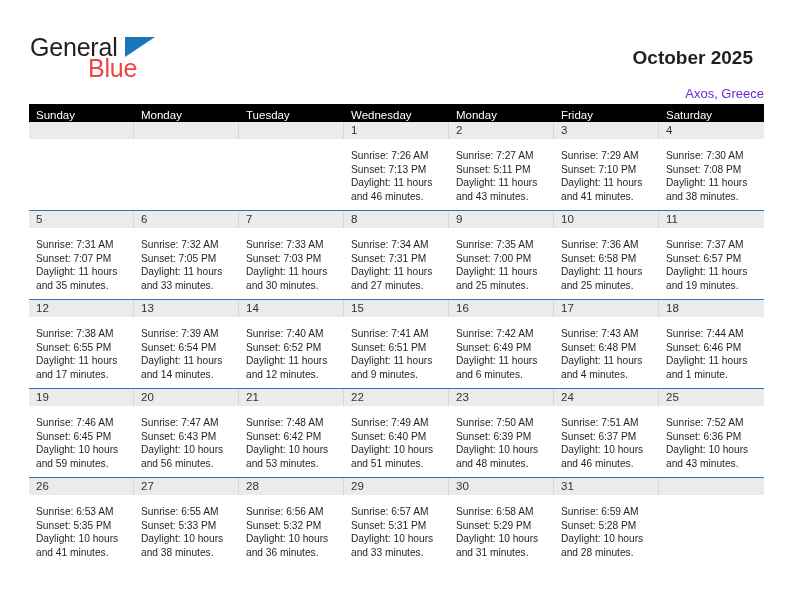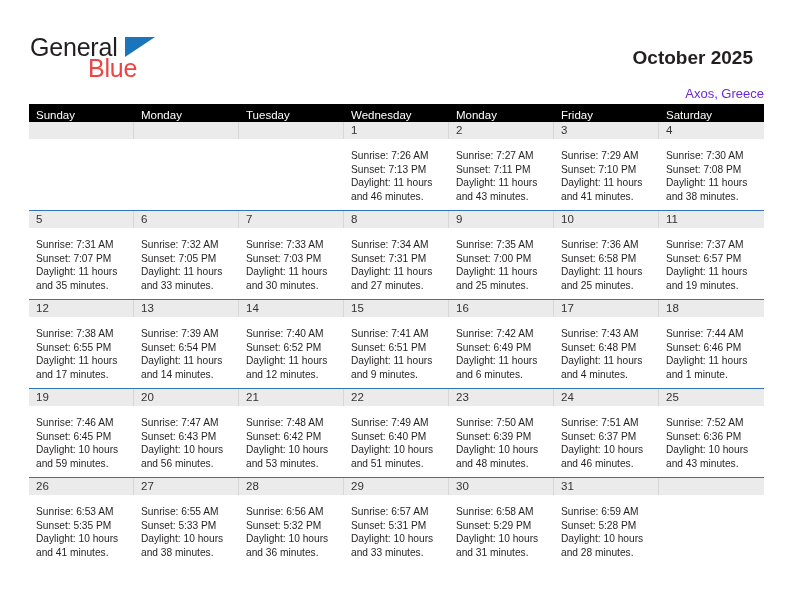--- a/index.html
+++ b/index.html
@@ -231,21 +231,21 @@
               </div>
             </div>
           </td>
           <td>
             <div class="cell-inner">
               <div class="daynum-band">
                 <span class="daynum">2</span>
               </div>
               <div class="cell-body">
                 <div>Sunrise: 7:27 AM</div>
-                <div>Sunset: 7:11 PM</div>
+                <div>Sunset: 5:11 PM</div>
                 <div>Daylight: 11 hours</div>
                 <div>and 43 minutes.</div>
               </div>
             </div>
           </td>
           <td>
             <div class="cell-inner">
               <div class="daynum-band">
                 <span class="daynum">3</span>
               </div>

